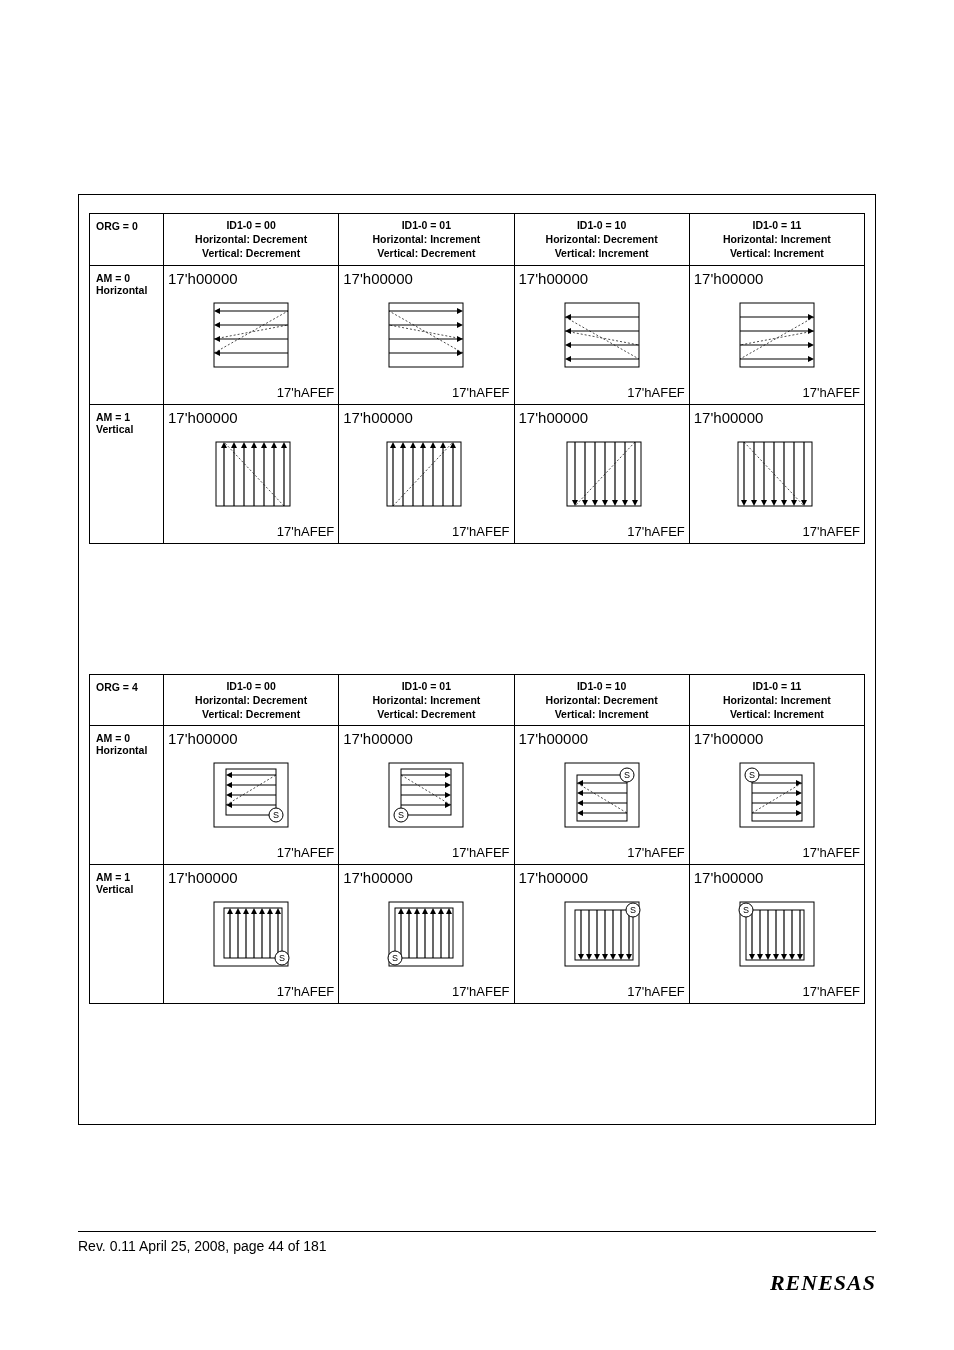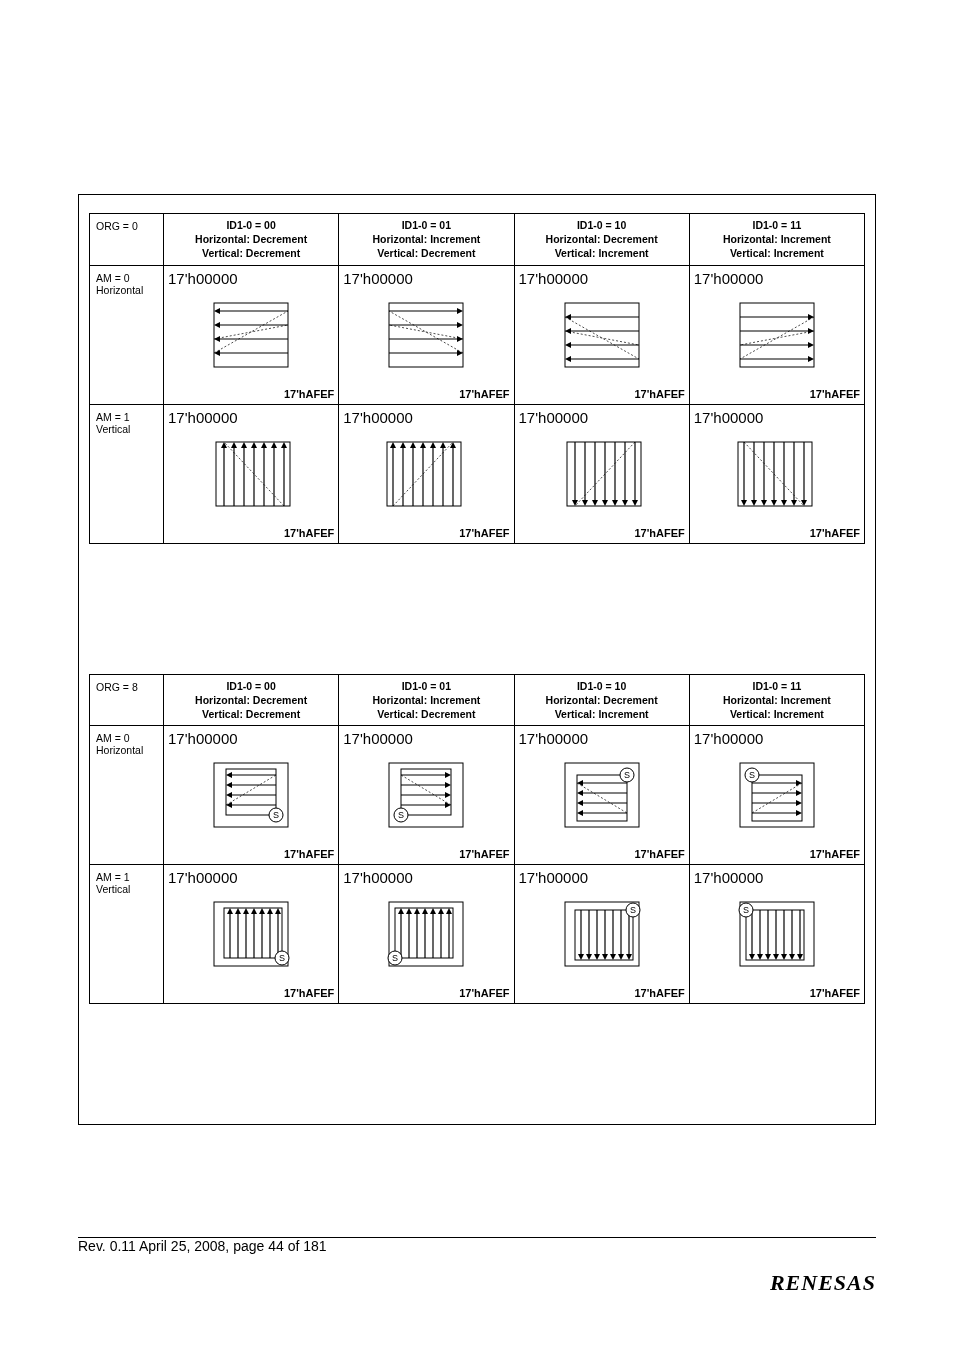--- a/index.html
+++ b/index.html
@@ -31,40 +31,39 @@
     font-size: 10.5px;
   }
   .diagram-table th, .diagram-table td {
     border: 1px solid #000;
     vertical-align: top;
     padding: 4px 6px;
   }
   .diagram-table td.row-head,
   .diagram-table th.corner {
     width: 74px;
-    font-weight: normal;
+    font-weight: bold;
     text-align: left;
     padding: 6px 6px;
     margin-top: 38px;
   }
   .hdr-line { line-height: 1.35; }
   .dcell {
     height: 130px;
     position: relative;
   }
   .addr-tl {
     position: absolute;
     top: 4px; left: 4px;
     font-size: 15px;
   }
   .addr-br {
     position: absolute;
     bottom: 4px; right: 4px;
-    font-size: 11px;
-    font-weight: bold;
+    font-size: 13px;
   }
   .svg-wrap {
     position: absolute;
     top: 18px; left: 0; right: 0; bottom: 18px;
     display:flex; align-items:center; justify-content:center;
   }
   svg .arrow { stroke:#000; stroke-width:1.2; fill:none; }
   svg .dash  { stroke:#000; stroke-width:0.7; stroke-dasharray:2 2; fill:none; }
   svg .head  { fill:#000; }
   svg .box   { stroke:#000; stroke-width:1; fill:none; }
@@ -73,21 +72,21 @@
 
   .spacer-row { height: 130px; }
 
   .footer {
     position: absolute;
     left: 78px; right: 78px;
     bottom: 54px;
   }
   .footer-line {
     border-top: 1px solid #000;
-    padding-top: 0;
+    padding-top: 6px;
     font-size: 14px;
     display:flex;
     justify-content: space-between;
   }
   .logo-row {
     text-align: right;
     margin-top: 16px;
     font-family: "Times New Roman", serif;
     font-weight: bold;
     font-style: italic;
@@ -356,21 +355,21 @@
       <colgroup>
           <col style="width:74px">
           <col>
           <col>
           <col>
           <col>
         </colgroup>
       <tbody>
           <tr>
         <th class="corner">
-          <span>ORG = 8</span>
+          <span>ORG = 4</span>
         </th>
         <th>
           <div class="hdr-line">ID1-0 = 00</div>
           <div class="hdr-line">Horizontal: Decrement</div>
           <div class="hdr-line">Vertical: Decrement</div>
         </th>
         <th>
           <div class="hdr-line">ID1-0 = 01</div>
           <div class="hdr-line">Horizontal: Increment</div>
           <div class="hdr-line">Vertical: Decrement</div>

